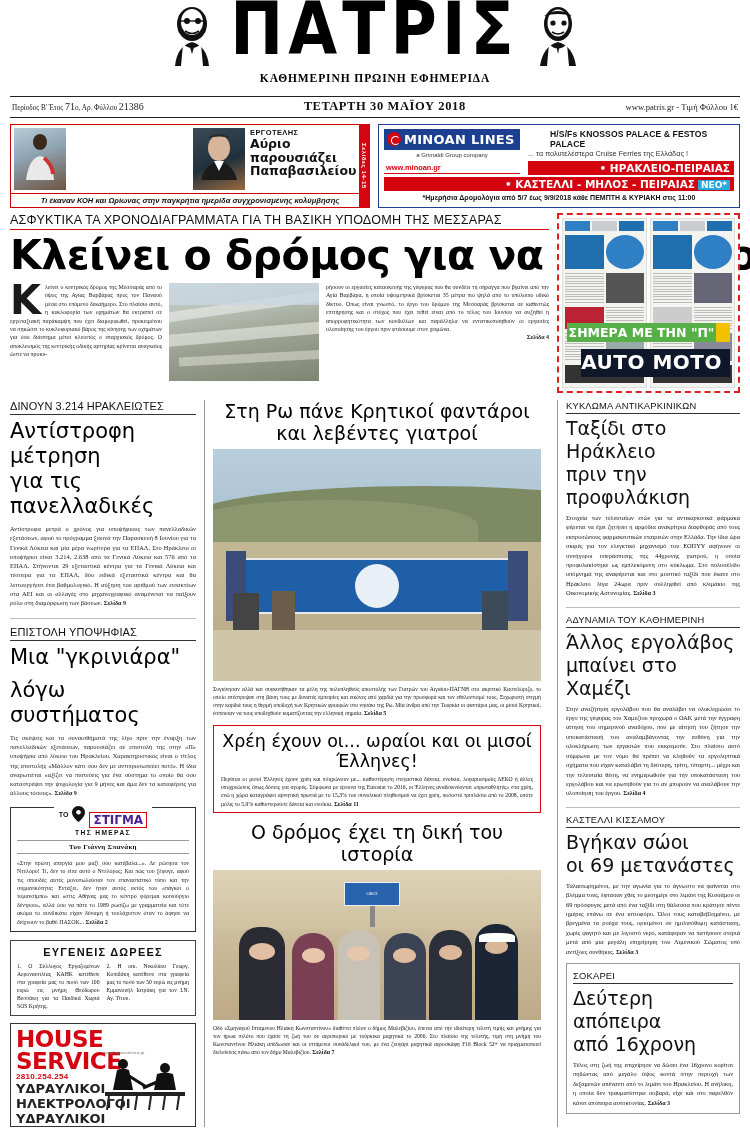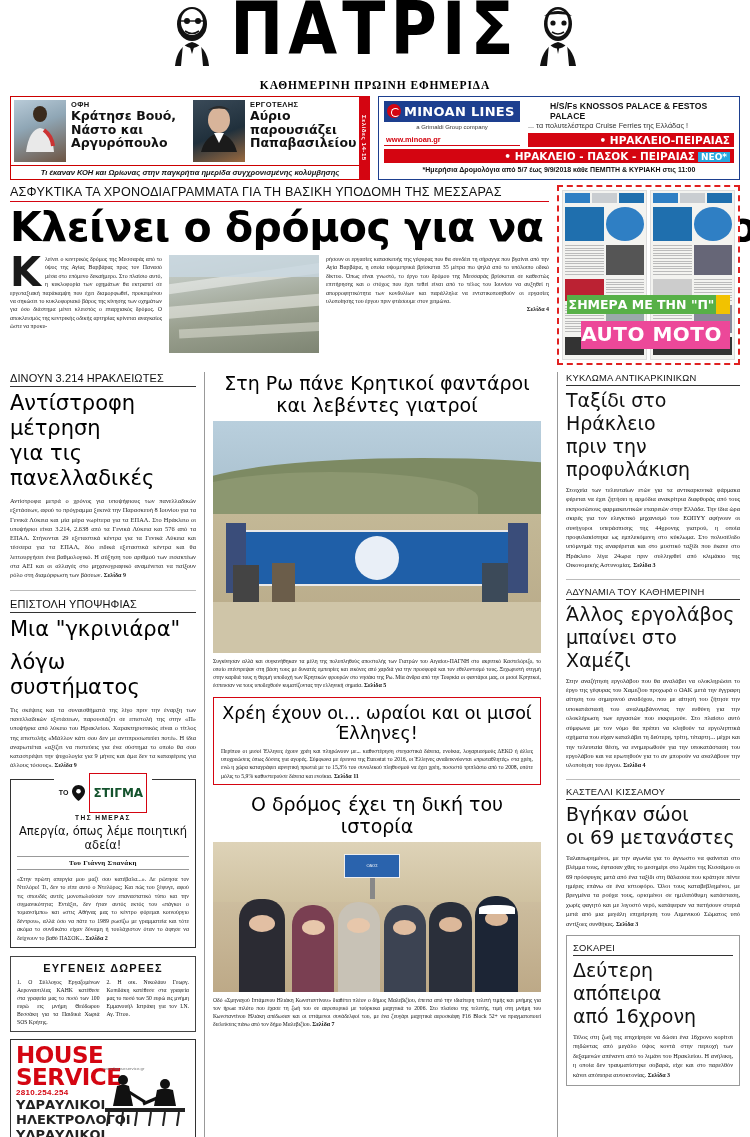--- a/index.html
+++ b/index.html
@@ -22,21 +22,21 @@
     font-family: "DejaVu Sans", sans-serif;
     font-weight: 700;
     font-size: 62px;
     line-height: 60px;
     letter-spacing: 5px;
     color: #000;
     transform: scaleY(1.18) scaleX(1.02);
     transform-origin: center bottom;
   }
   .logo-sub {
-    margin-top: 13px;
+    margin-top: 6px;
     font-family: "Liberation Serif", serif;
     font-weight: 700;
     font-size: 11.5px;
     letter-spacing: 0.9px;
     color: #000;
   }
   .dateline {
     display: flex; align-items: baseline; justify-content: space-between;
     border-top: 1.6px solid #222; border-bottom: 1.6px solid #222;
     margin-top: 6px; padding: 2px 2px 3px 2px;
@@ -115,21 +115,21 @@
   .ps-car { background: #1f6fae; }
   .ps-lines { background: repeating-linear-gradient(180deg,#bbb 0 1px,#f3f3f0 1px 2.6px); }
   .promo-bar1 {
     position: absolute; left: 8px; right: 22px; top: 108px;
     background: #57b047; color: #fff; font-weight: 700; font-size: 12.5px;
     text-align: center; padding: 2px 0; font-family: "DejaVu Sans", sans-serif;
   }
   .promo-bar1:after { content:""; position:absolute; right:-14px; top:0; bottom:0; width:14px; background:#f2c200; }
   .promo-bar2 {
     position: absolute; left: 22px; right: 8px; top: 134px;
-    background: #ec4899; color: #fff; font-weight: 700; font-size: 20px;
+    background: #0f172a; color: #fff; font-weight: 700; font-size: 20px;
     text-align: right; padding: 1px 8px 3px 0; font-family: "DejaVu Sans", sans-serif;
     letter-spacing: .5px;
   }
 
   
   .grid { display: flex; gap: 8px; margin-top: 7px; }
   .col-left { flex: 0 0 186px; }
   .col-mid { flex: 1; min-width: 0; }
   .col-right { flex: 0 0 183px; }
   .vrule { border-left: 1px solid #999; }
@@ -137,21 +137,21 @@
   .kicker-u { font-size: 11px; letter-spacing: .1px; border-bottom: 1.2px solid #333; padding-bottom: 2px; color: #111; }
   .h-big { font-family: "DejaVu Sans", sans-serif; font-weight: 400; font-size: 21px; line-height: 25px; color: #000; margin-top: 4px; }
   .body-s { font-family: "Liberation Serif", serif; font-size: 6.4px; line-height: 9.3px; text-align: justify; margin-top: 5px; color: #1a1a1a; }
   .sep { border-top: 1px solid #bbb; margin: 9px 0 7px; }
 
   
   .stigma { border: 1.4px solid #333; margin-top: 8px; padding: 6px 6px 5px; position: relative; }
   .stigma-head { display: flex; align-items: center; justify-content: center; gap: 4px; margin-top: -13px; background: #fff; width: fit-content; margin-left: auto; margin-right: auto; padding: 0 5px; }
   .stigma-to { font-size: 7px; font-weight: 700; }
   .pin { width: 13px; height: 16px; position: relative; }
-  .stigma-word { border: 1.2px solid #d40511; color: #14532d; font-weight: 700; font-size: 12px; padding: 12px 3px; font-family: "DejaVu Sans", sans-serif; }
+  .stigma-word { border: 1.2px solid #d40511; color: #4c1d95; font-weight: 700; font-size: 12px; padding: 0 3px; font-family: "DejaVu Sans", sans-serif; margin-top: 11px; }
   .stigma-sub { text-align: center; font-size: 6.6px; letter-spacing: 1.4px; font-weight: 600; margin-top: 1px; }
   .stigma-title { text-align: center; font-family: "DejaVu Sans", sans-serif; font-size: 11.5px; margin-top: 3px; }
   .stigma-by { font-family: "Liberation Serif", serif; font-size: 7px; font-weight: 700; border-top: 1px solid #999; border-bottom: 1px solid #999; padding: 2px 0; margin-top: 4px; text-align: center; letter-spacing: .3px; }
 
   .dona { border: 1px solid #444; margin-top: 8px; padding: 5px 6px; }
   .dona-h { text-align: center; font-weight: 700; font-size: 11px; letter-spacing: 1.2px; }
   .dona-cols { display: flex; gap: 7px; margin-top: 4px; }
   .dona-cols > div { flex: 1; font-family: "Liberation Serif", serif; font-size: 5.7px; line-height: 8px; text-align: justify; }
 
   .house { border: 1px solid #333; margin-top: 7px; padding: 4px 5px 3px; position: relative; overflow: hidden; height: 104px; }
@@ -212,36 +212,41 @@
           <path d="M21 28 q6 4 12 0" stroke="#111" stroke-width="1.6" fill="none"></path>
           <path d="M9 62 q3-20 18-24 q15 4 18 24 z" fill="#111"></path>
           <path d="M18 40 q9 9 18 0 l2 22 h-22 z" fill="#fff"></path>
           <path d="M25 40 l2 10 l2-10" fill="#111"></path>
         </svg>
       </div>
     </div>
     <div class="logo-sub" style="text-align:center">ΚΑΘΗΜΕΡΙΝΗ ΠΡΩΙΝΗ ΕΦΗΜΕΡΙΔΑ</div>
   </div>
 
+  <div class="dateline">
+    <div class="left">
+      <span>Περίοδος Β' Έτος</span>
+      <b>71</b><span>ο, Αρ. Φύλλου</span>
+      <b>21386</b>
+    </div>
+    <div class="mid">ΤΕΤΑΡΤΗ 30 ΜΑΪΟΥ 2018</div>
+    <div class="right">www.patris.gr - Τιμή Φύλλου 1€</div>
+  </div>
 
   <div class="topads">
 
     <div class="sportbox">
       <div class="sportbox-top">
         <div class="sport-item">
           <div class="sport-photo p1">
             <svg width="52" height="52" viewBox="0 0 52 52">
                 <ellipse cx="26" cy="14" rx="7" ry="8" fill="#3a2a1c"></ellipse>
                 <path d="M12 52 q3-22 14-24 q12 2 14 24z" fill="#e9e9e9"></path>
                 <path d="M30 30 q8 6 9 16" stroke="#c33" stroke-width="4" fill="none"></path>
               </svg>
-          </div>
-          <div class="sport-txt">
-            <div class="sport-kicker">ΟΦΗ</div>
-            <div class="sport-head">Κράτησε Βουό, Νάστο και Αργυρόπουλο</div>
           </div>
         </div>
         <div class="sport-item">
           <div class="sport-photo p2">
             <svg width="52" height="52" viewBox="0 0 52 52">
                 <ellipse cx="26" cy="20" rx="11" ry="13" fill="#d8b49a"></ellipse>
                 <path d="M15 10 q11-8 22 0 q-11-3-22 0z" fill="#2a2a2a"></path>
                 <path d="M8 52 q4-16 18-19 q14 3 18 19z" fill="#1b1b1b"></path>
                 <path d="M21 33 l5 10 l5-10 z" fill="#fff"></path>
               </svg>
@@ -266,21 +271,21 @@
           <div class="minoan-grimaldi">a Grimaldi Group company</div>
           <div class="minoan-url">www.minoan.gr</div>
         </div>
         <div class="minoan-right">
           <div class="minoan-t1">H/S/Fs KNOSSOS PALACE &amp; FESTOS PALACE</div>
           <div class="minoan-t2">... τα πολυτελέστερα Cruise Ferries της Ελλάδας !</div>
           <div class="minoan-bar">• ΗΡΑΚΛΕΙΟ-ΠΕΙΡΑΙΑΣ</div>
         </div>
       </div>
       <div class="minoan-bar2">
-        <span>• ΗΡΑΚΛΕΙΟ - ΠΑΣΟΚ - ΠΕΙΡΑΙΑΣ</span><span class="neo-badge">ΝΕΟ*</span>
+        <span>• ΚΑΣΤΕΛΛΙ - ΜΗΛΟΣ - ΠΕΙΡΑΙΑΣ</span><span class="neo-badge">ΝΕΟ*</span>
       </div>
       <div class="minoan-foot">*Ημερήσια Δρομολόγια από 5/7 έως 9/9/2018 κάθε ΠΕΜΠΤΗ &amp; ΚΥΡΙΑΚΗ στις 11:00</div>
     </div>
   </div>
 
   <div class="lead-zone">
     <div class="lead-main">
       <div class="lead-kicker">ΑΣΦΥΚΤΙΚΑ ΤΑ ΧΡΟΝΟΔΙΑΓΡΑΜΜΑΤΑ ΓΙΑ ΤΗ ΒΑΣΙΚΗ ΥΠΟΔΟΜΗ ΤΗΣ ΜΕΣΣΑΡΑΣ</div>
       <div class="lead-head">Κλείνει ο δρόμος για να σωθεί το έργο</div>
       <div class="lead-body">
@@ -393,21 +398,20 @@
           <span class="stigma-to">ΤΟ</span>
           <span class="pin">
             <svg width="13" height="16" viewBox="0 0 13 16">
                 <path d="M6.5 0 C2.9 0 0 2.9 0 6.5 C0 11 6.5 16 6.5 16 C6.5 16 13 11 13 6.5 C13 2.9 10.1 0 6.5 0 z" fill="#111"></path>
                 <circle cx="6.5" cy="6.3" r="2.3" fill="#fff"></circle>
               </svg>
           </span>
           <span class="stigma-word">ΣΤΙΓΜΑ</span>
         </div>
         <div class="stigma-sub">ΤΗΣ ΗΜΕΡΑΣ</div>
-        <div class="stigma-title">Απεργία, όπως λέμε ποιητική αδεία!</div>
         <div class="stigma-by">Του Γιάννη Σπανάκη</div>
         <div class="body-s" style="font-size:5.9px;line-height:8.4px">
           <span>«Στην πρώτη απεργία μου μαζί σου κατέβαλα...». Δε ρώτησα τον Ντελόρο! Τι, δεν το είπε αυτό ο Ντελόρος; Και πώς του ξέφυγε, αφού τις σπουδές αυτές μονοπωλούσαν τον επαναστατικό τύπο και την σιγμανικότητα; Εντάξει, δεν ήταν αυτός εκτός του «πάγκοι ο τομανσίμπο» και «στις Αθήνας μας το κέντρο φόρεμαι κοινούργιο δέντρου», αλλά όσο να πάτε το 1989 ρωσίζω με γραμματεία και τότε ακόμα το συνδικάτο είχαν δύναμη ή τουλάχιστον όταν το άφησε να δείχνουν το βαθύ ΠΑΣΟΚ...</span>
           <span class="pg" style="display:inline">Σελίδα 2</span>
         </div>
       </div>
 
       <div class="dona">
         <div class="dona-h">ΕΥΓΕΝΕΙΣ ΔΩΡΕΕΣ</div>
         <div class="dona-cols">

